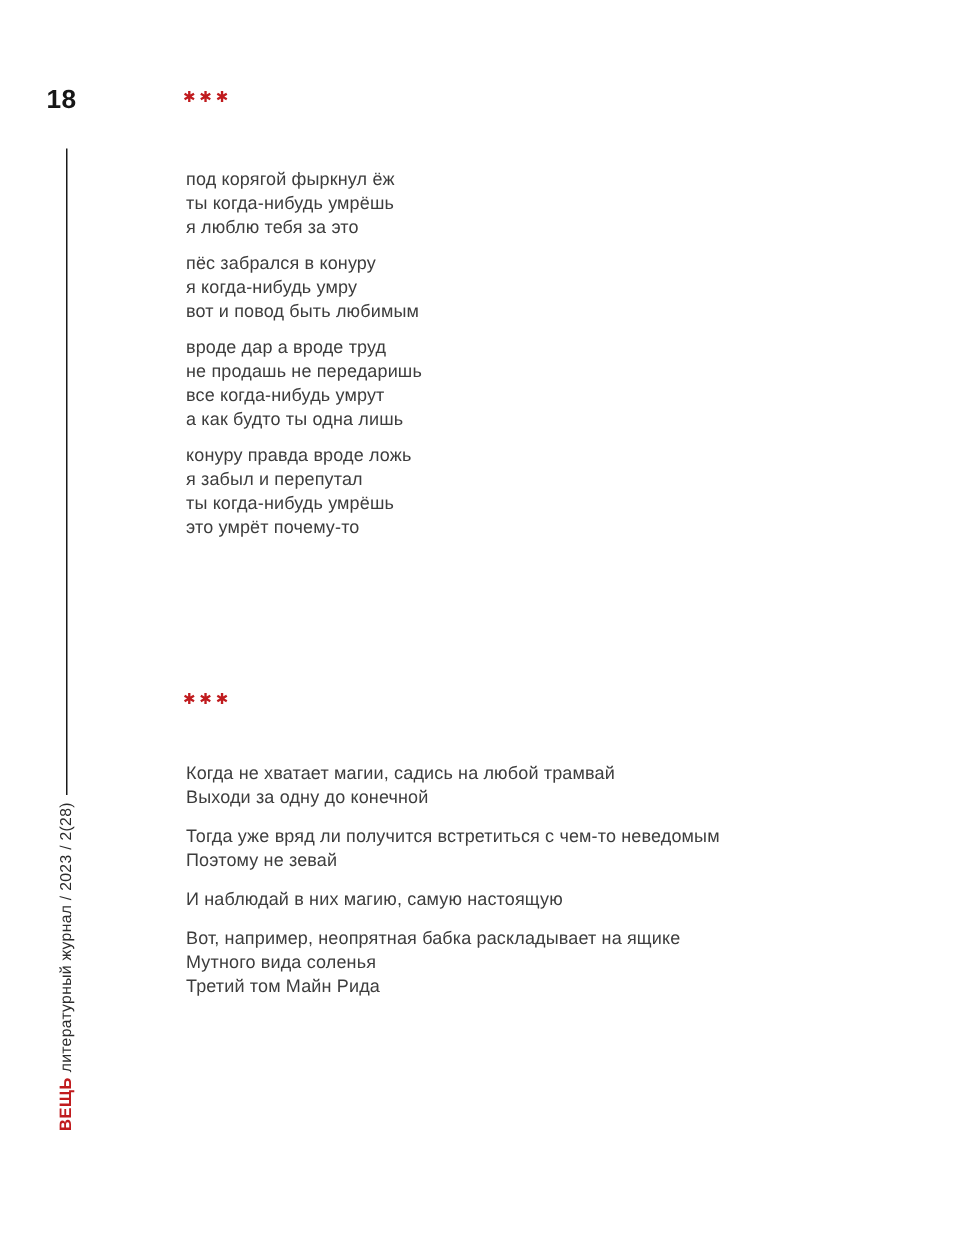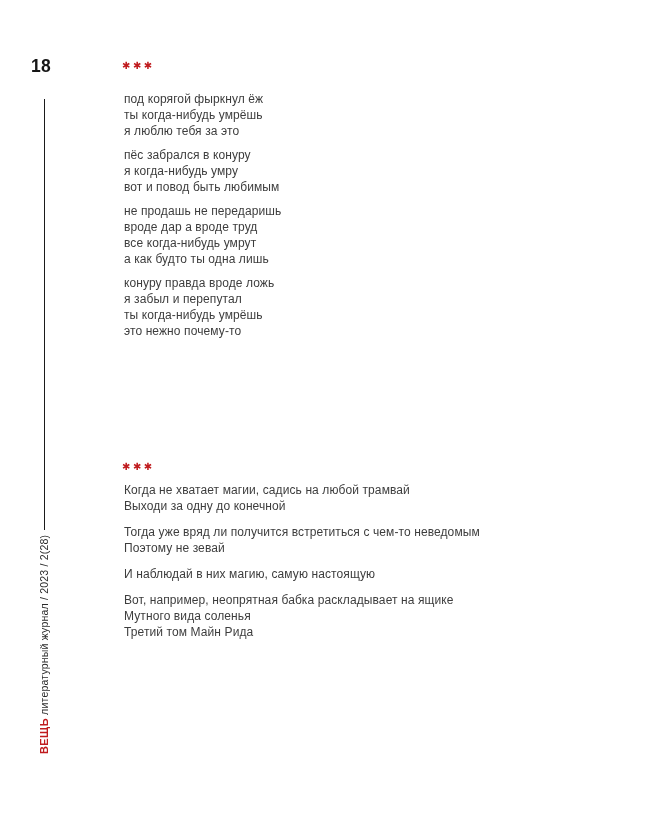--- a/index.html
+++ b/index.html
@@ -46,22 +46,22 @@
   .poem-marker{
     position:absolute;
     font-family:"DejaVu Sans",sans-serif;
     font-size:10px;font-weight:700;letter-spacing:2.5px;
     color:var(--accent);
   }
   .marker-1{left:122px;top:60px;}
   .marker-2{left:122px;top:461px;}
 
   .poem{position:absolute;left:124px;}
-  .poem-1{top:91px;}
-  .poem-2{top:482px;}
+  .poem-1{top:111px;}
+  .poem-2{top:507px;}
   .stanza{margin-bottom:8px;}
   .poem-2 .stanza{margin-bottom:10px;}
   .poem-line{
     font-size:12px;line-height:16px;
     color:var(--text);letter-spacing:.1px;
     white-space:nowrap;
   }
 </style>
 </head>
 <body>
@@ -83,30 +83,30 @@
       <div class="poem-line">под корягой фыркнул ёж</div>
       <div class="poem-line">ты когда-нибудь умрёшь</div>
       <div class="poem-line">я люблю тебя за это</div>
     </div>
     <div class="stanza">
       <div class="poem-line">пёс забрался в конуру</div>
       <div class="poem-line">я когда-нибудь умру</div>
       <div class="poem-line">вот и повод быть любимым</div>
     </div>
     <div class="stanza">
+      <div class="poem-line">вроде дар а вроде труд</div>
       <div class="poem-line">не продашь не передаришь</div>
-      <div class="poem-line">вроде дар а вроде труд</div>
       <div class="poem-line">все когда-нибудь умрут</div>
       <div class="poem-line">а как будто ты одна лишь</div>
     </div>
     <div class="stanza">
       <div class="poem-line">конуру правда вроде ложь</div>
       <div class="poem-line">я забыл и перепутал</div>
       <div class="poem-line">ты когда-нибудь умрёшь</div>
-      <div class="poem-line">это нежно почему-то</div>
+      <div class="poem-line">это умрёт почему-то</div>
     </div>
   </div>
 
   <div class="poem-marker marker-2">✱✱✱</div>
 
   <div class="poem poem-2">
     <div class="stanza">
       <div class="poem-line">Когда не хватает магии, садись на любой трамвай</div>
       <div class="poem-line">Выходи за одну до конечной</div>
     </div>

